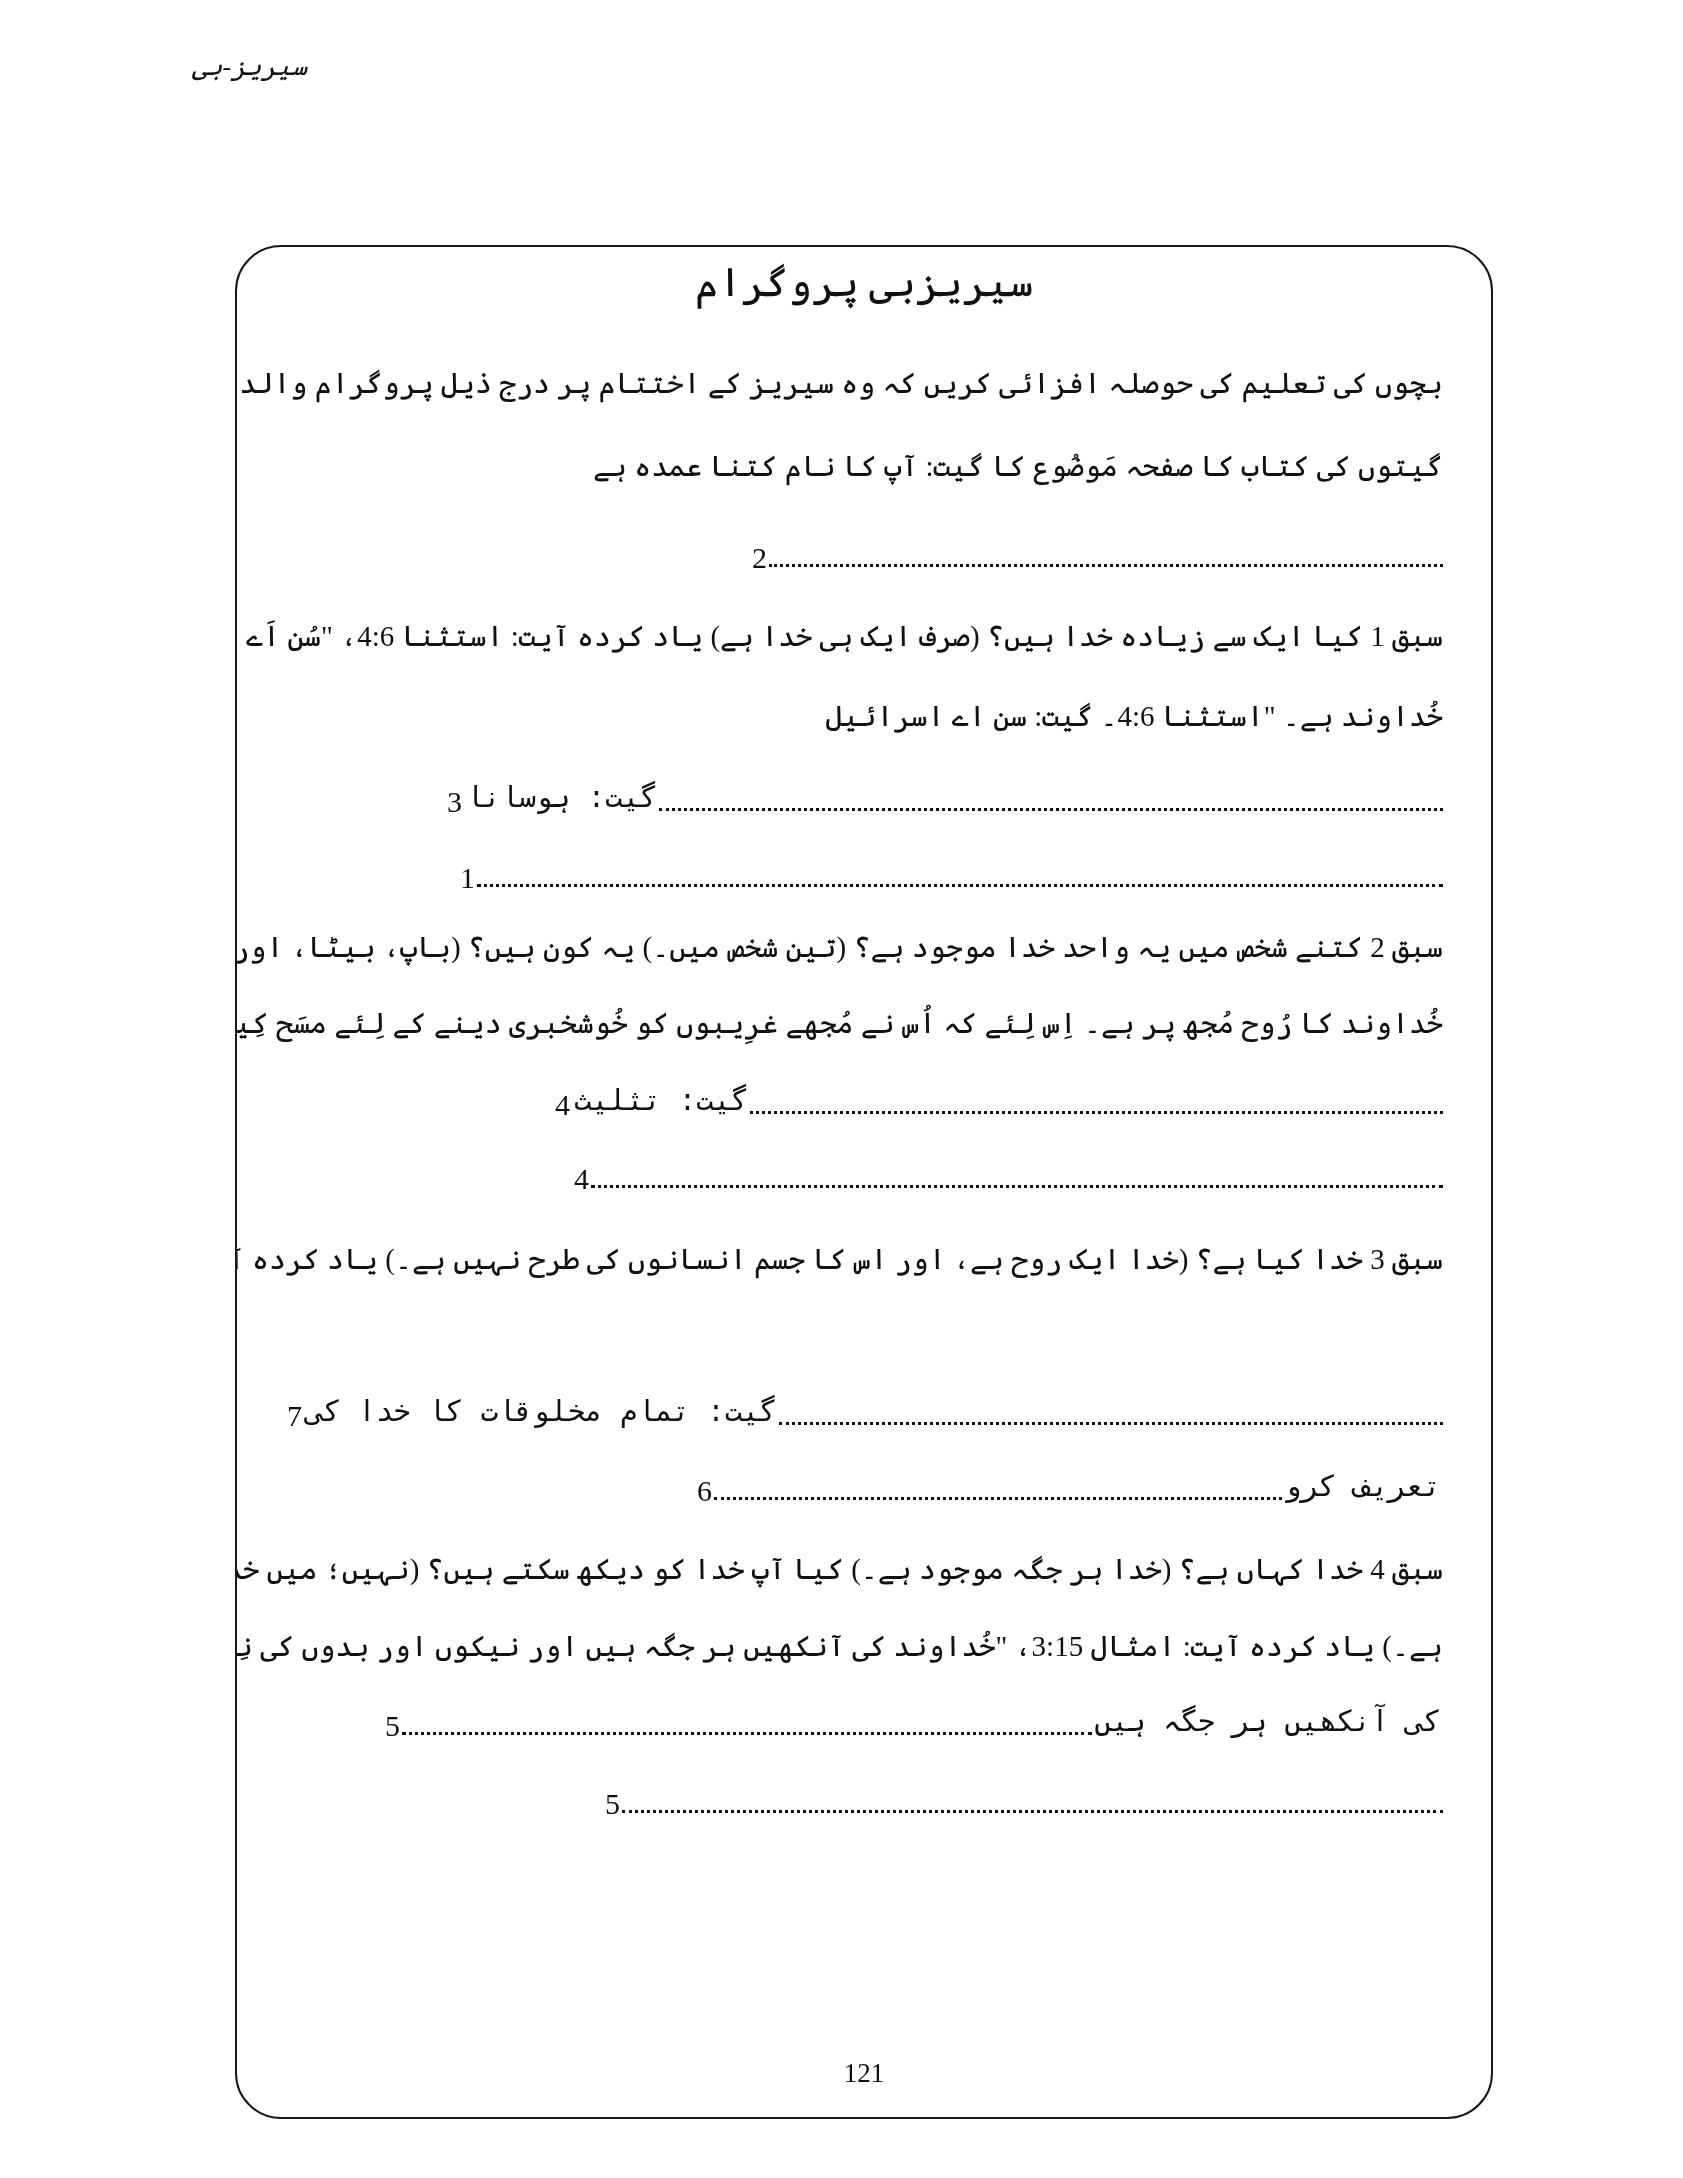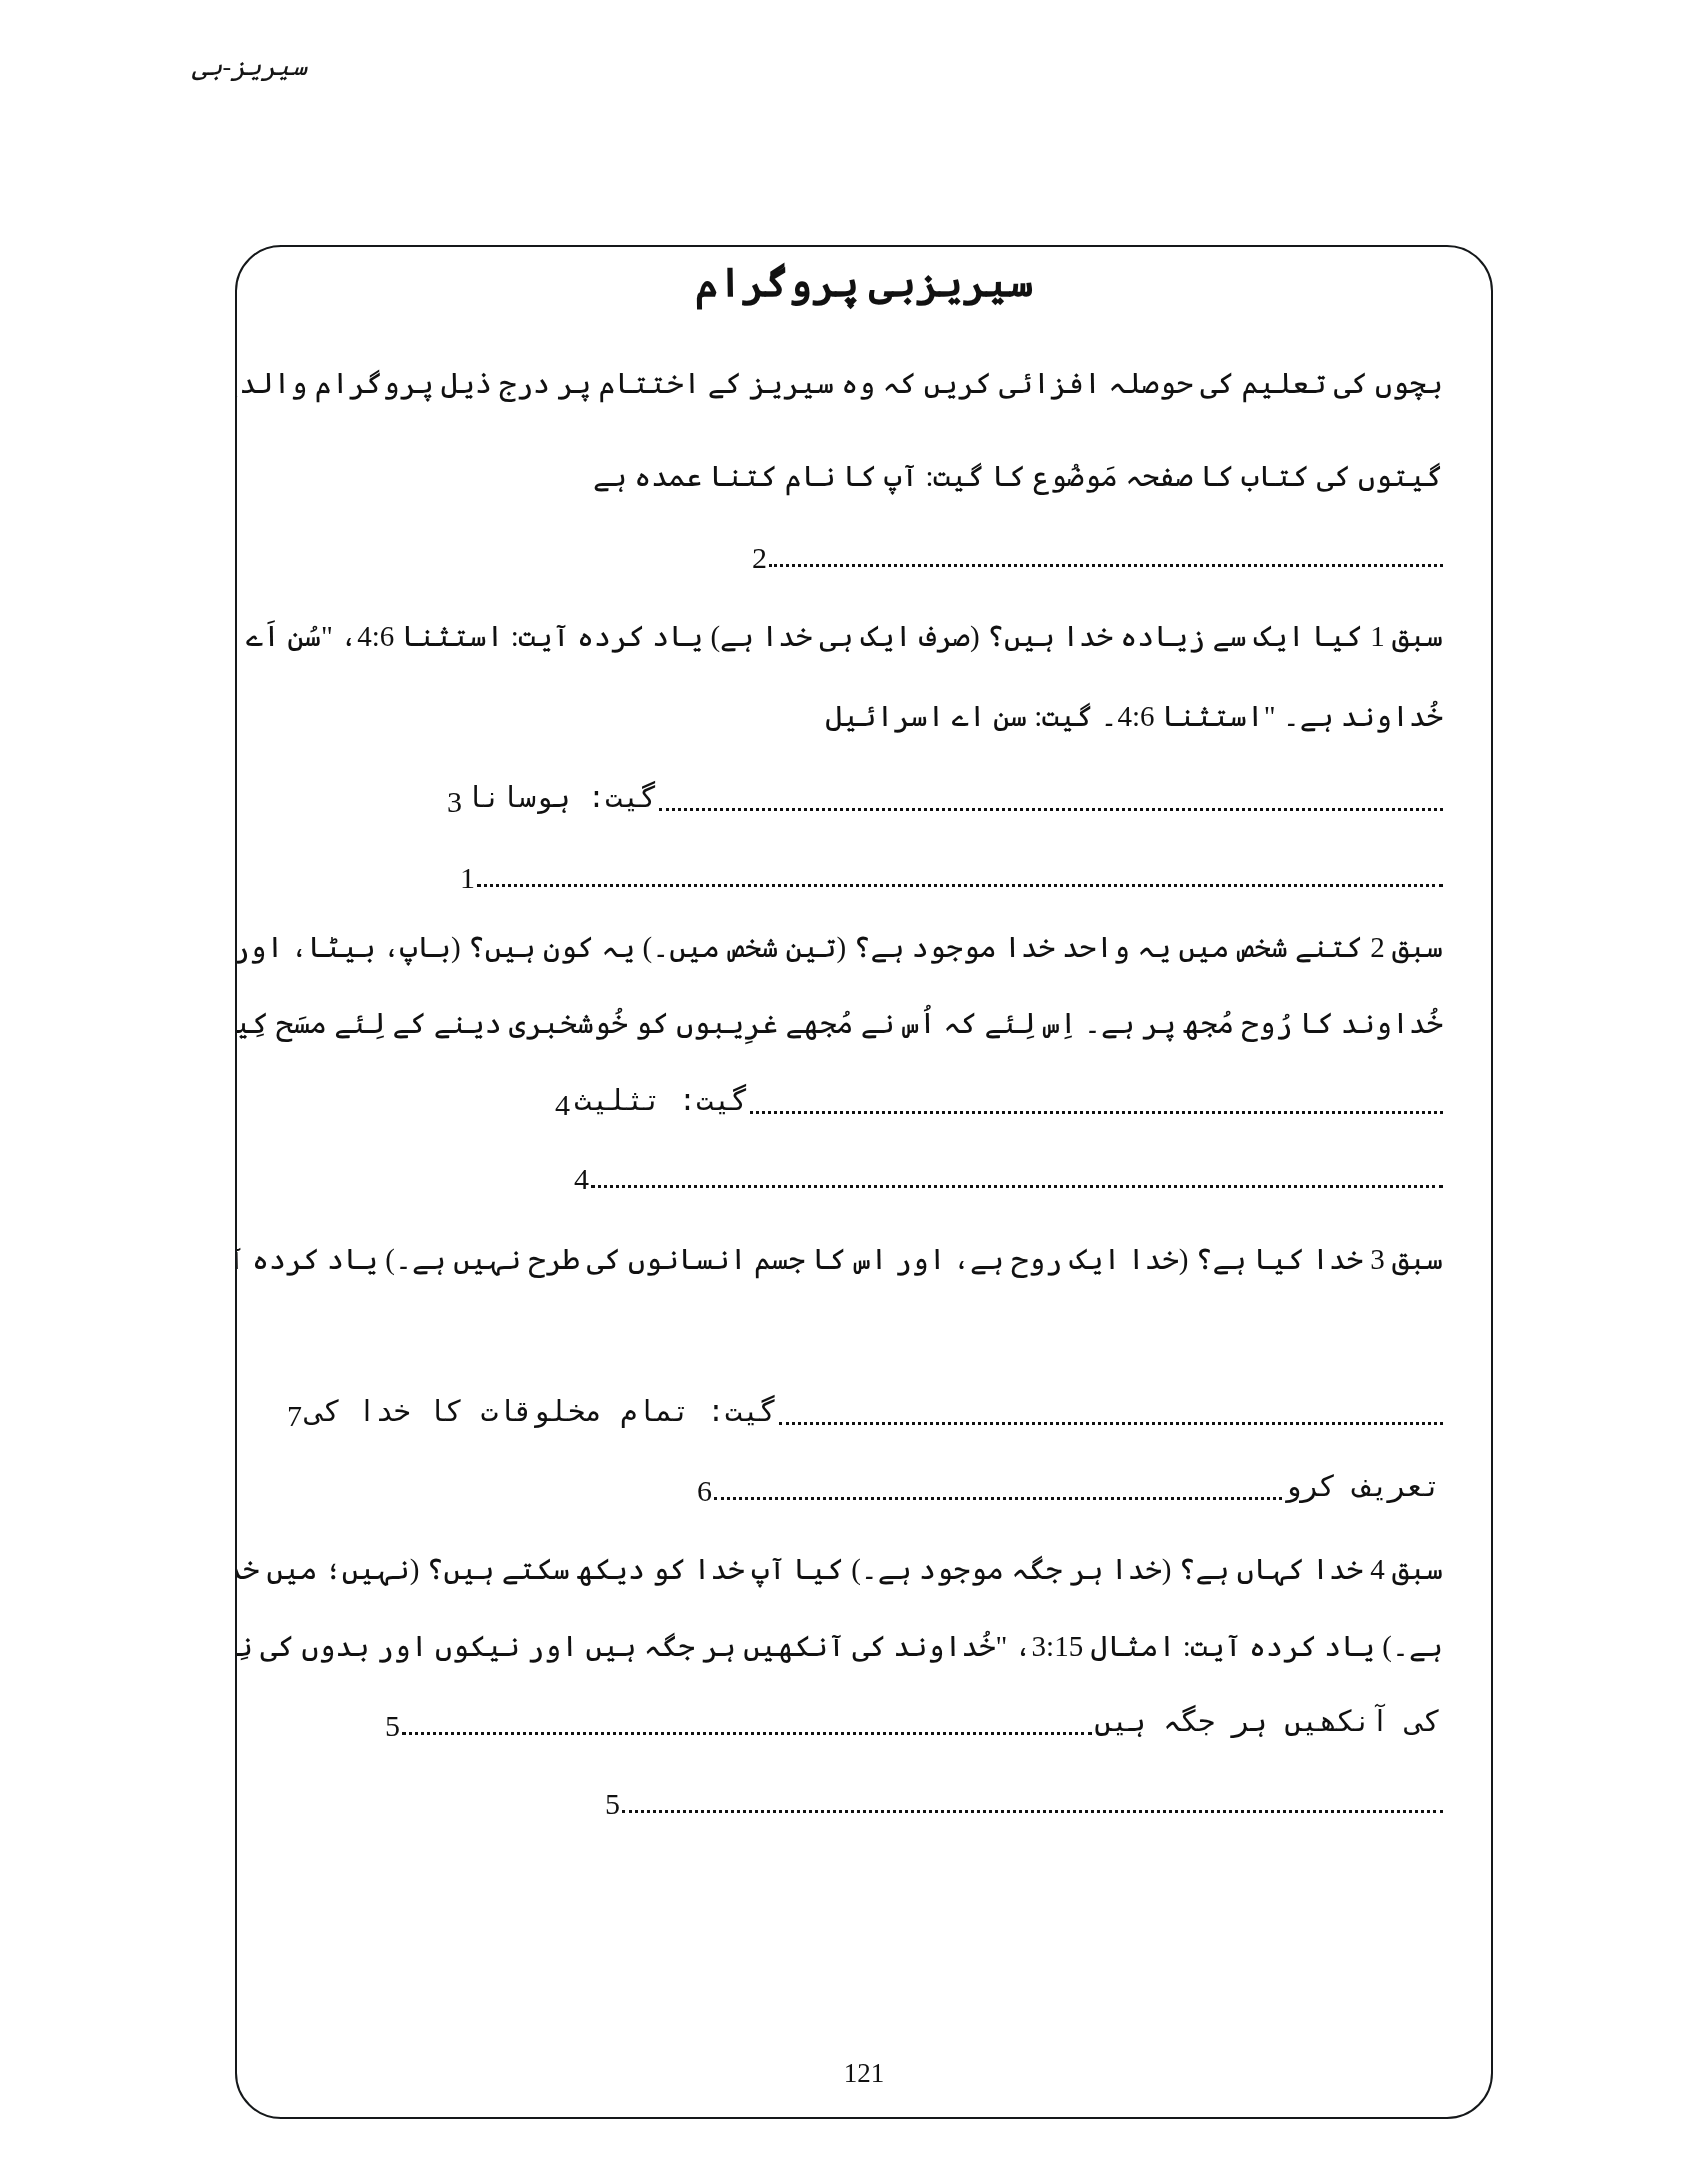--- a/index.html
+++ b/index.html
@@ -11,21 +11,21 @@
     position:absolute;left:192px;top:51px;font-size:26px;direction:rtl;
     font-style:italic;color:#151515;
   }
   .frame{
     position:absolute;left:235px;top:245px;width:1258px;height:1874px;
     border:2.5px solid #15181a;border-radius:46px;box-sizing:border-box;
     overflow:hidden;
   }
   .row{position:absolute;left:48px;right:48px;height:51px;}
   .doc-title{
-    text-align:center;font-weight:bold;font-size:40px;direction:rtl;
+    text-align:center;font-weight:normal;font-size:40px;direction:rtl;
   }
   .rtl-line{
     direction:rtl;text-align:right;font-size:29px;white-space:nowrap;
     line-height:51px;
   }
   .leader-row{
     display:flex;flex-direction:row;align-items:flex-end;direction:ltr;
     height:48px;
   }
   .leader-row .num{
@@ -50,21 +50,21 @@
 <div class="page">
 
   <span class="corner-label">سیریز-بی</span>
 
   <div class="frame">
 
     <div class="row doc-title" style="top:12px;height:69px;">سیریزبی پروگرام</div>
 
     <div class="row rtl-line" style="top:111px;">بچوں کی تعلیم کی حوصلہ افزائی کریں کہ وہ سیریز کے اختتام پر درج ذیل پروگرام والدین یا پوری جماعت کو پیش کریں۔</div>
 
-    <div class="row rtl-line" style="top:204px;">گیتوں کی کتاب کا صفحہ مَوضُوع کا گیت: آپ کا نام کتنا عمدہ ہے</div>
+    <div class="row rtl-line" style="top:194px;">گیتوں کی کتاب کا صفحہ مَوضُوع کا گیت: آپ کا نام کتنا عمدہ ہے</div>
 
     <div class="row leader-row" style="top:283px;left:513px;">
       <span class="num">2</span>
       <span class="dots"></span>
     </div>
 
     <div class="row rtl-line" style="top:364px;">سبق 1 کیا ایک سے زیادہ خدا ہیں؟ (صرف ایک ہی خدا ہے) یاد کردہ آیت: استثنا ⁦4:6⁩، "سُن اَے اِسرائیل! خُداوند ہمارا خُدا ایک ہی</div>
     <div class="row rtl-line" style="top:444px;">خُداوند ہے۔ "استثنا ⁦4:6⁩۔ گیت: سن اے اسرائیل</div>
 
     <div class="row leader-row" style="top:527px;left:208px;">

